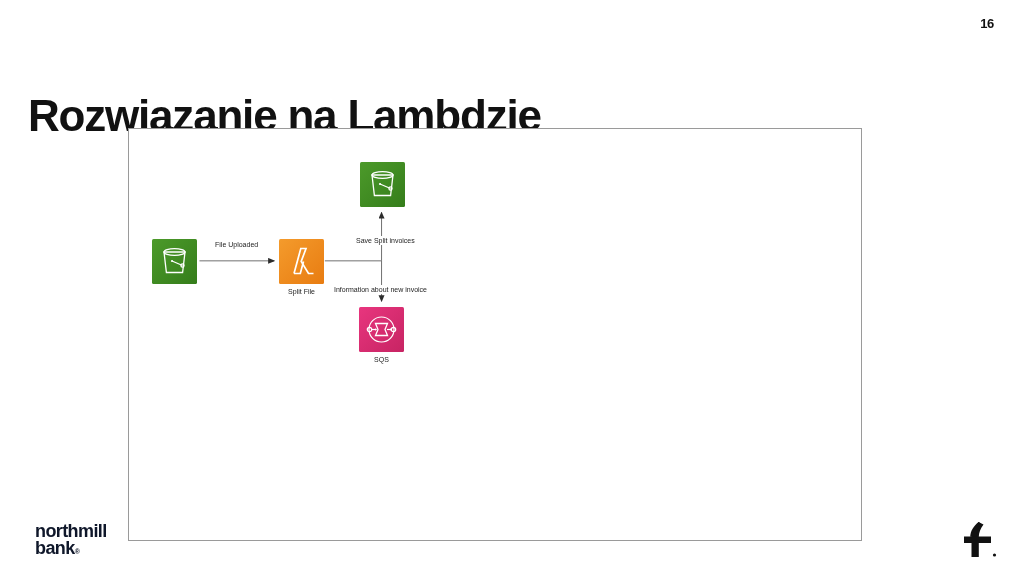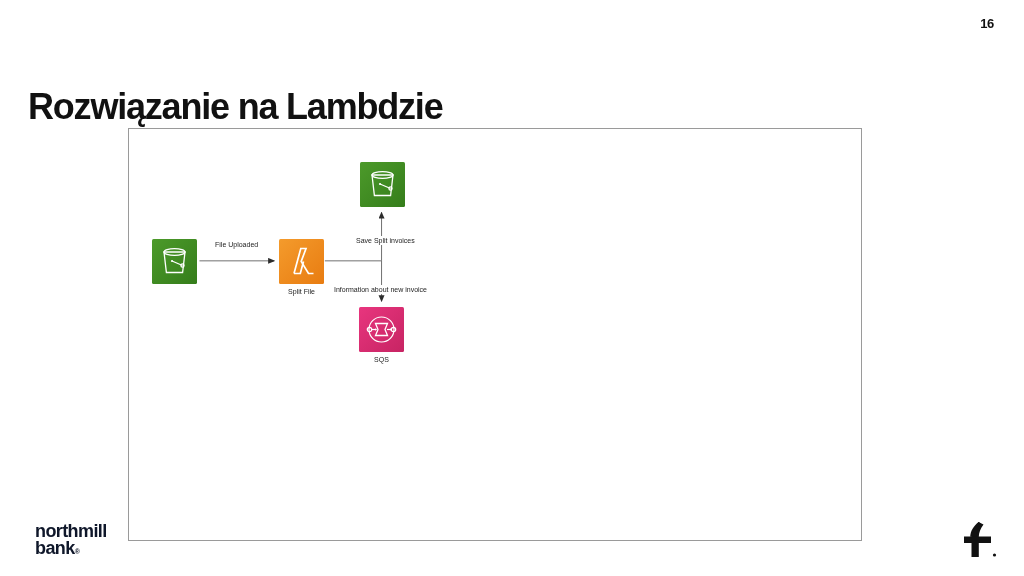--- a/index.html
+++ b/index.html
@@ -17,21 +17,21 @@
     font-size:13px;
     font-weight:700;
     color:#111111;
     letter-spacing:-0.3px;
     line-height:1;
   }
   
   .slide-title{
     position:absolute;
     left:28px;top:62px;
-    font-size:36px;
+    font-size:44px;
     font-weight:700;
     color:#111111;
     letter-spacing:-1.2px;
     line-height:1.15;
     white-space:nowrap;
   }
   
   .diagram-frame{
     position:absolute;
     left:128px;top:128px;

